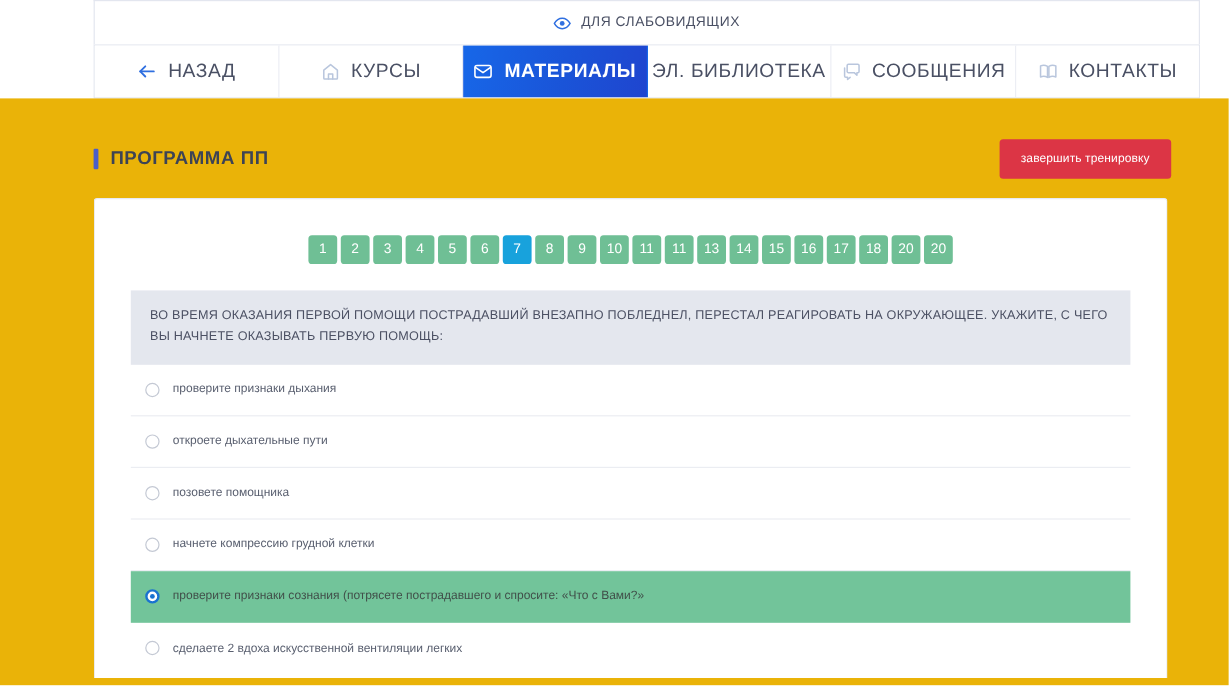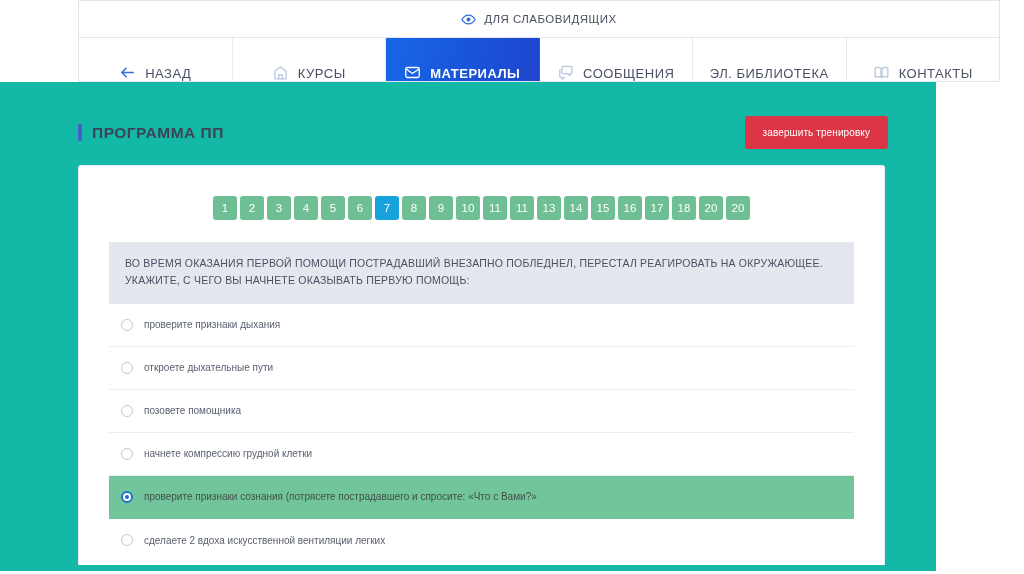--- a/index.html
+++ b/index.html
@@ -53,25 +53,25 @@
   .nav-bar {
     height: 45px;
     display: flex;
     border: 1px solid #e3e6ef;
     background: #ffffff;
   }
 
   .nav-tab {
     flex: 1 1 0;
     display: flex;
-    align-items: flex-end;
+    align-items: center;
     justify-content: center;
     gap: 9px;
     border-right: 1px solid #e8eaf2;
-    font-size: 13px;
+    font-size: 16px;
     letter-spacing: .5px;
     text-transform: uppercase;
     color: #4a5064;
     cursor: pointer;
     background: #ffffff;
     user-select: none;
   }
   .nav-tab:last-child { border-right: none; }
 
   .nav-tab .tab-ico { display: flex; align-items: center; color: #b9c6dd; }
@@ -82,22 +82,22 @@
   .nav-tab.active {
     background: linear-gradient(100deg, #1767e8 0%, #1a54d8 55%, #1f45cf 100%);
     color: #ffffff;
     font-weight: bold;
     border-right-color: transparent;
   }
   .nav-tab.active .tab-ico { color: #ffffff; }
 
   
   .page-body {
-    background: #14b8a6;
-    width: 936px;
+    background: #eab308;
+    width: 1024px;
     height: 489px;
     padding: 0;
   }
 
   .title-row {
     display: flex;
     align-items: center;
     justify-content: space-between;
     padding: 29px 48px 0 78px;
     height: 72px;
@@ -267,31 +267,31 @@
       <span class="tab-ico">
         <svg viewBox="0 0 24 24" width="17" height="17" fill="none" stroke="currentColor" stroke-width="1.9" stroke-linecap="round" stroke-linejoin="round">
           <rect x="2.5" y="5" width="19" height="14" rx="2.5"></rect>
           <path d="M3.5 7.5l8.5 6 8.5-6"></path>
         </svg>
       </span>
       <span>МАТЕРИАЛЫ</span>
     </div>
 
     <div class="nav-tab">
+      <span>ЭЛ. БИБЛИОТЕКА</span>
+    </div>
+
+    <div class="nav-tab">
       <span class="tab-ico">
         <svg viewBox="0 0 24 24" width="17" height="17" fill="none" stroke="currentColor" stroke-width="1.8" stroke-linecap="round" stroke-linejoin="round">
           <path d="M8.5 3.5h11a1.5 1.5 0 0 1 1.5 1.5v7a1.5 1.5 0 0 1-1.5 1.5h-1v3l-3.2-3H8.5A1.5 1.5 0 0 1 7 12.5v-7.5a1.5 1.5 0 0 1 1.5-1.5z"></path>
           <path d="M4 8v9.5A1.5 1.5 0 0 0 5.5 19h2v2.5l3-2.5"></path>
         </svg>
       </span>
       <span>СООБЩЕНИЯ</span>
-    </div>
-
-    <div class="nav-tab">
-      <span>ЭЛ. БИБЛИОТЕКА</span>
     </div>
 
     <div class="nav-tab">
       <span class="tab-ico">
         <svg viewBox="0 0 24 24" width="17" height="17" fill="none" stroke="currentColor" stroke-width="1.8" stroke-linecap="round" stroke-linejoin="round">
           <path d="M3 5.5c2.8-1.2 5.4-1.2 8.2.6v13c-2.8-1.8-5.4-1.8-8.2-.6z"></path>
           <path d="M21 5.5c-2.8-1.2-5.4-1.2-8.2.6v13c2.8-1.8 5.4-1.8 8.2-.6z"></path>
         </svg>
       </span>
       <span>КОНТАКТЫ</span>

